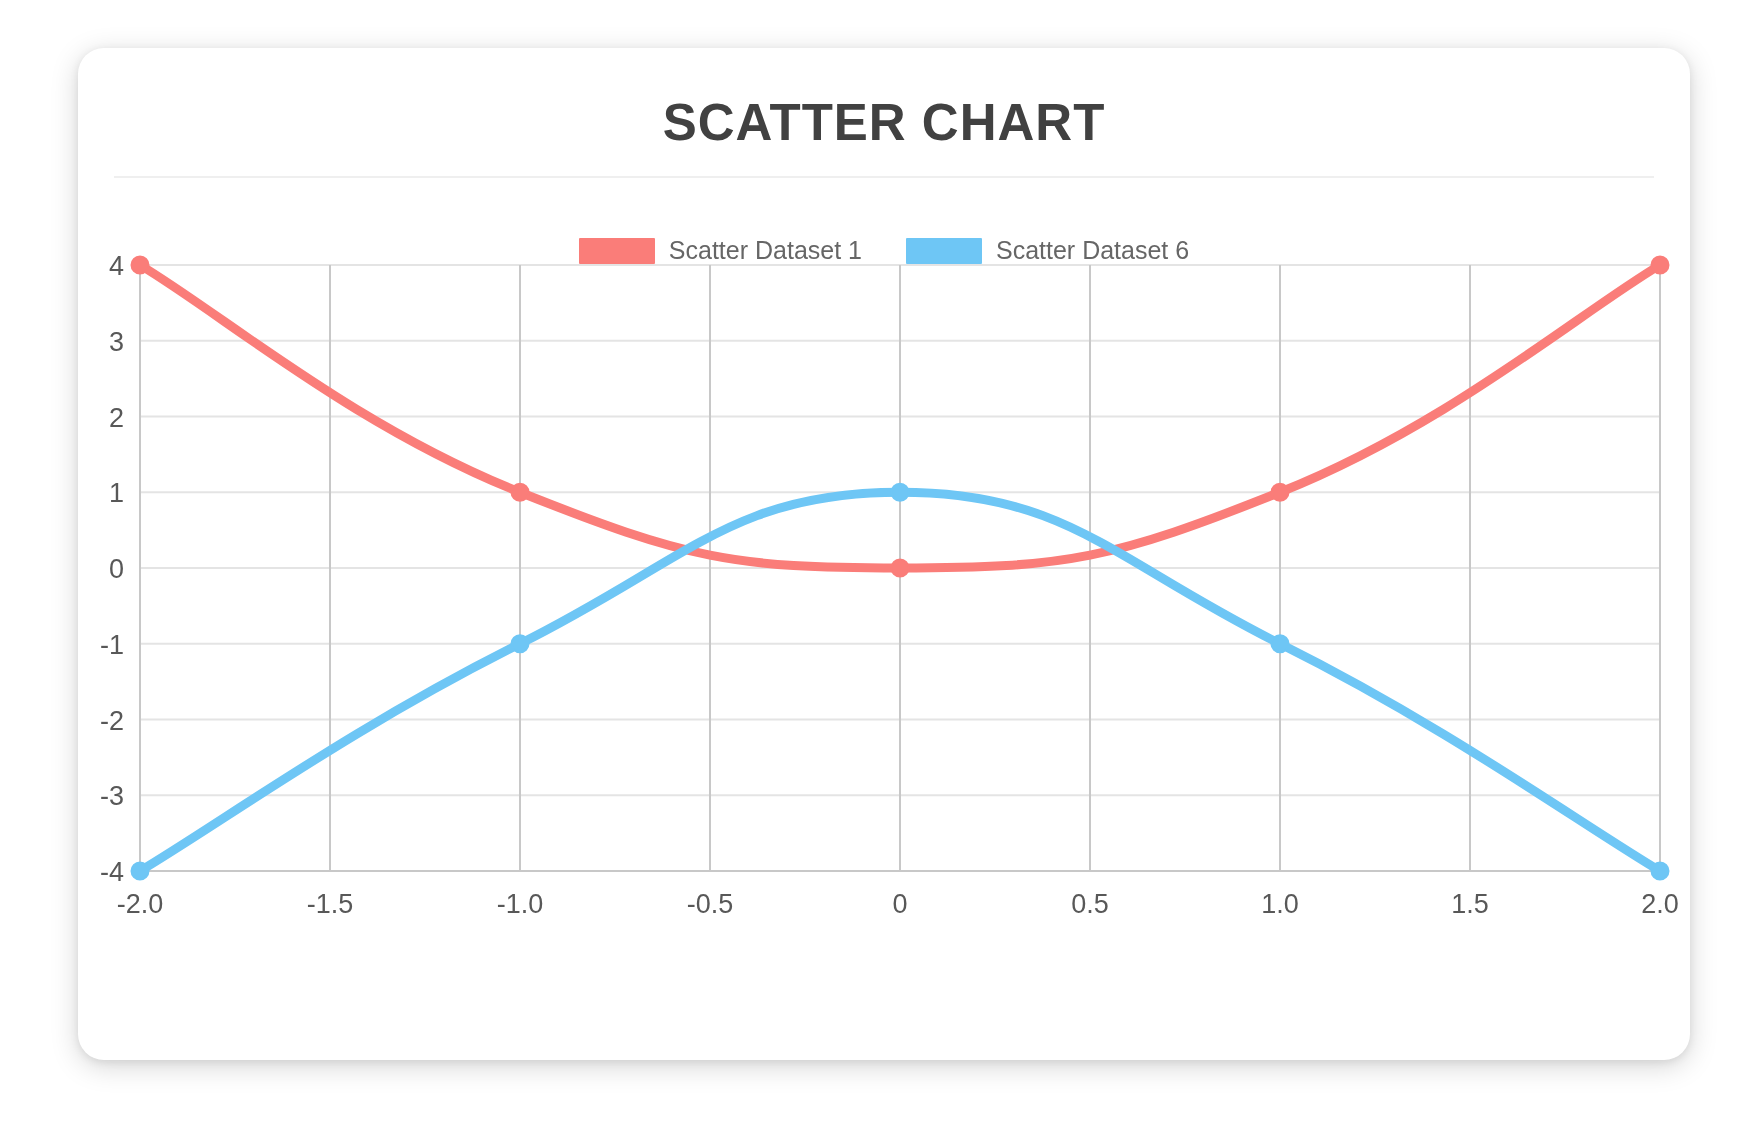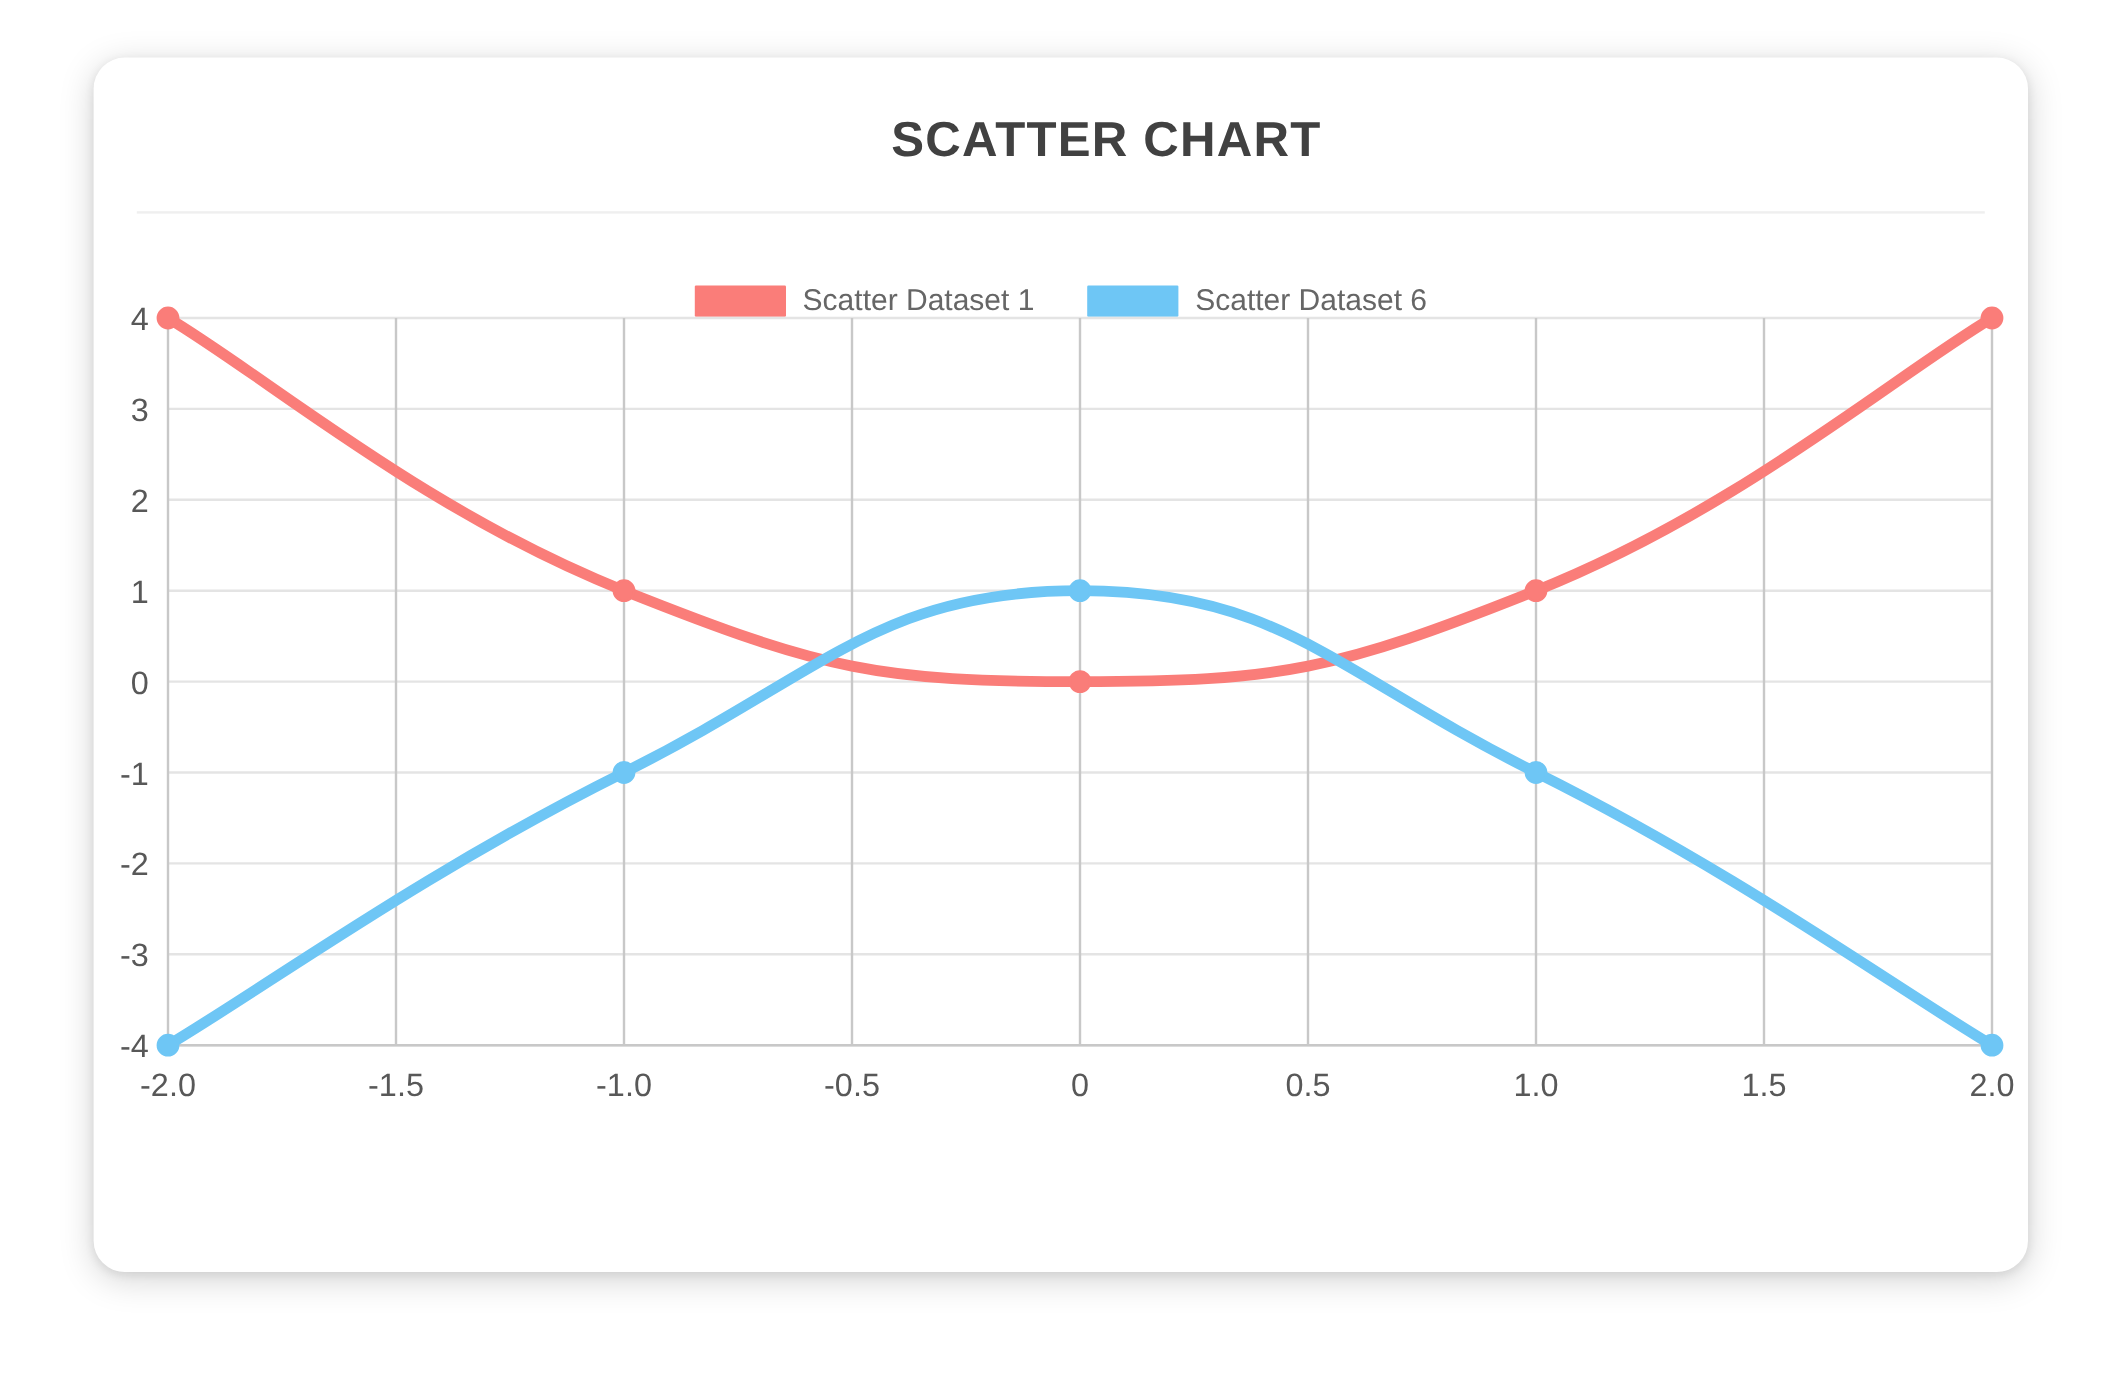--- a/index.html
+++ b/index.html
@@ -27,26 +27,25 @@
     border-radius: 26px;
     box-shadow: 0 6px 28px rgba(0,0,0,0.17), 0 2px 8px rgba(0,0,0,0.08);
     box-sizing: border-box;
   }
   .chart-title {
     position: absolute;
     left: 0;
     top: 45px;
     width: 100%;
     text-align: center;
-    font-size: 41px;
+    font-size: 51px;
     font-weight: bold;
     letter-spacing: 1px;
     color: #414141;
     font-family: "Liberation Sans", sans-serif;
-    padding-left: 38px;
   }
   .title-divider {
     position: absolute;
     left: 36px;
     top: 128px;
     width: 1540px;
     height: 2px;
     background: #efefef;
   }
   .legend {

